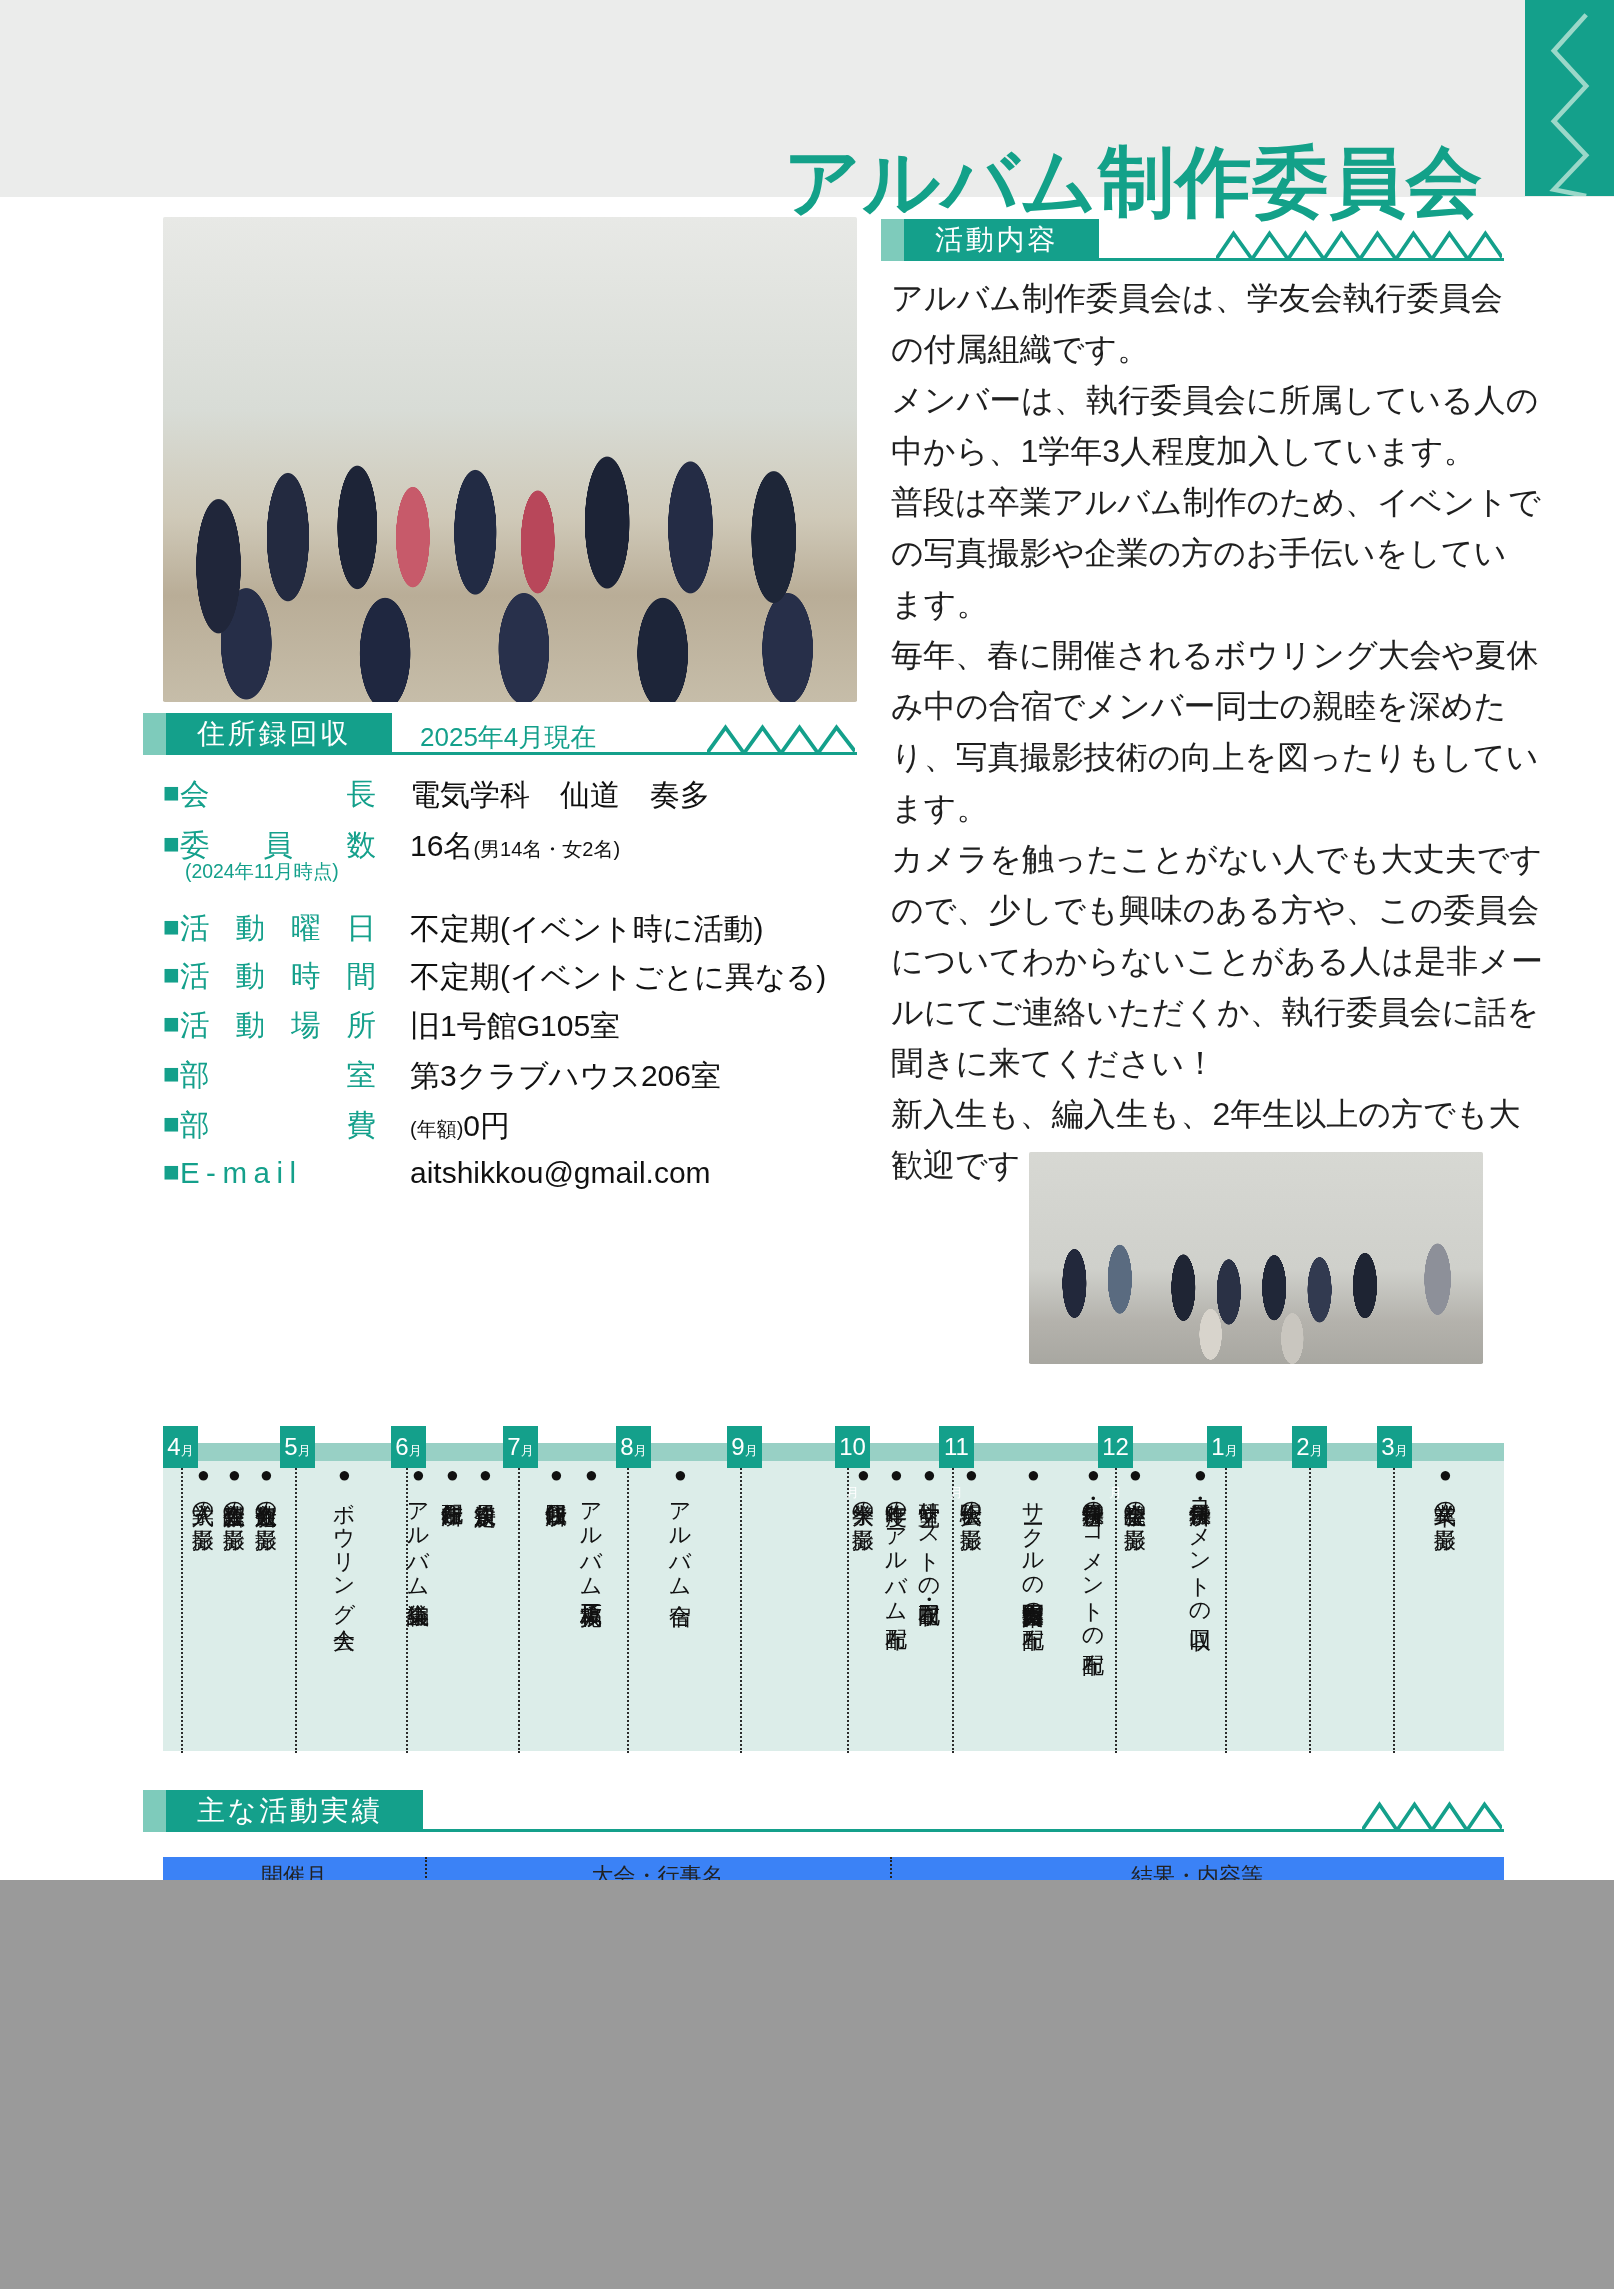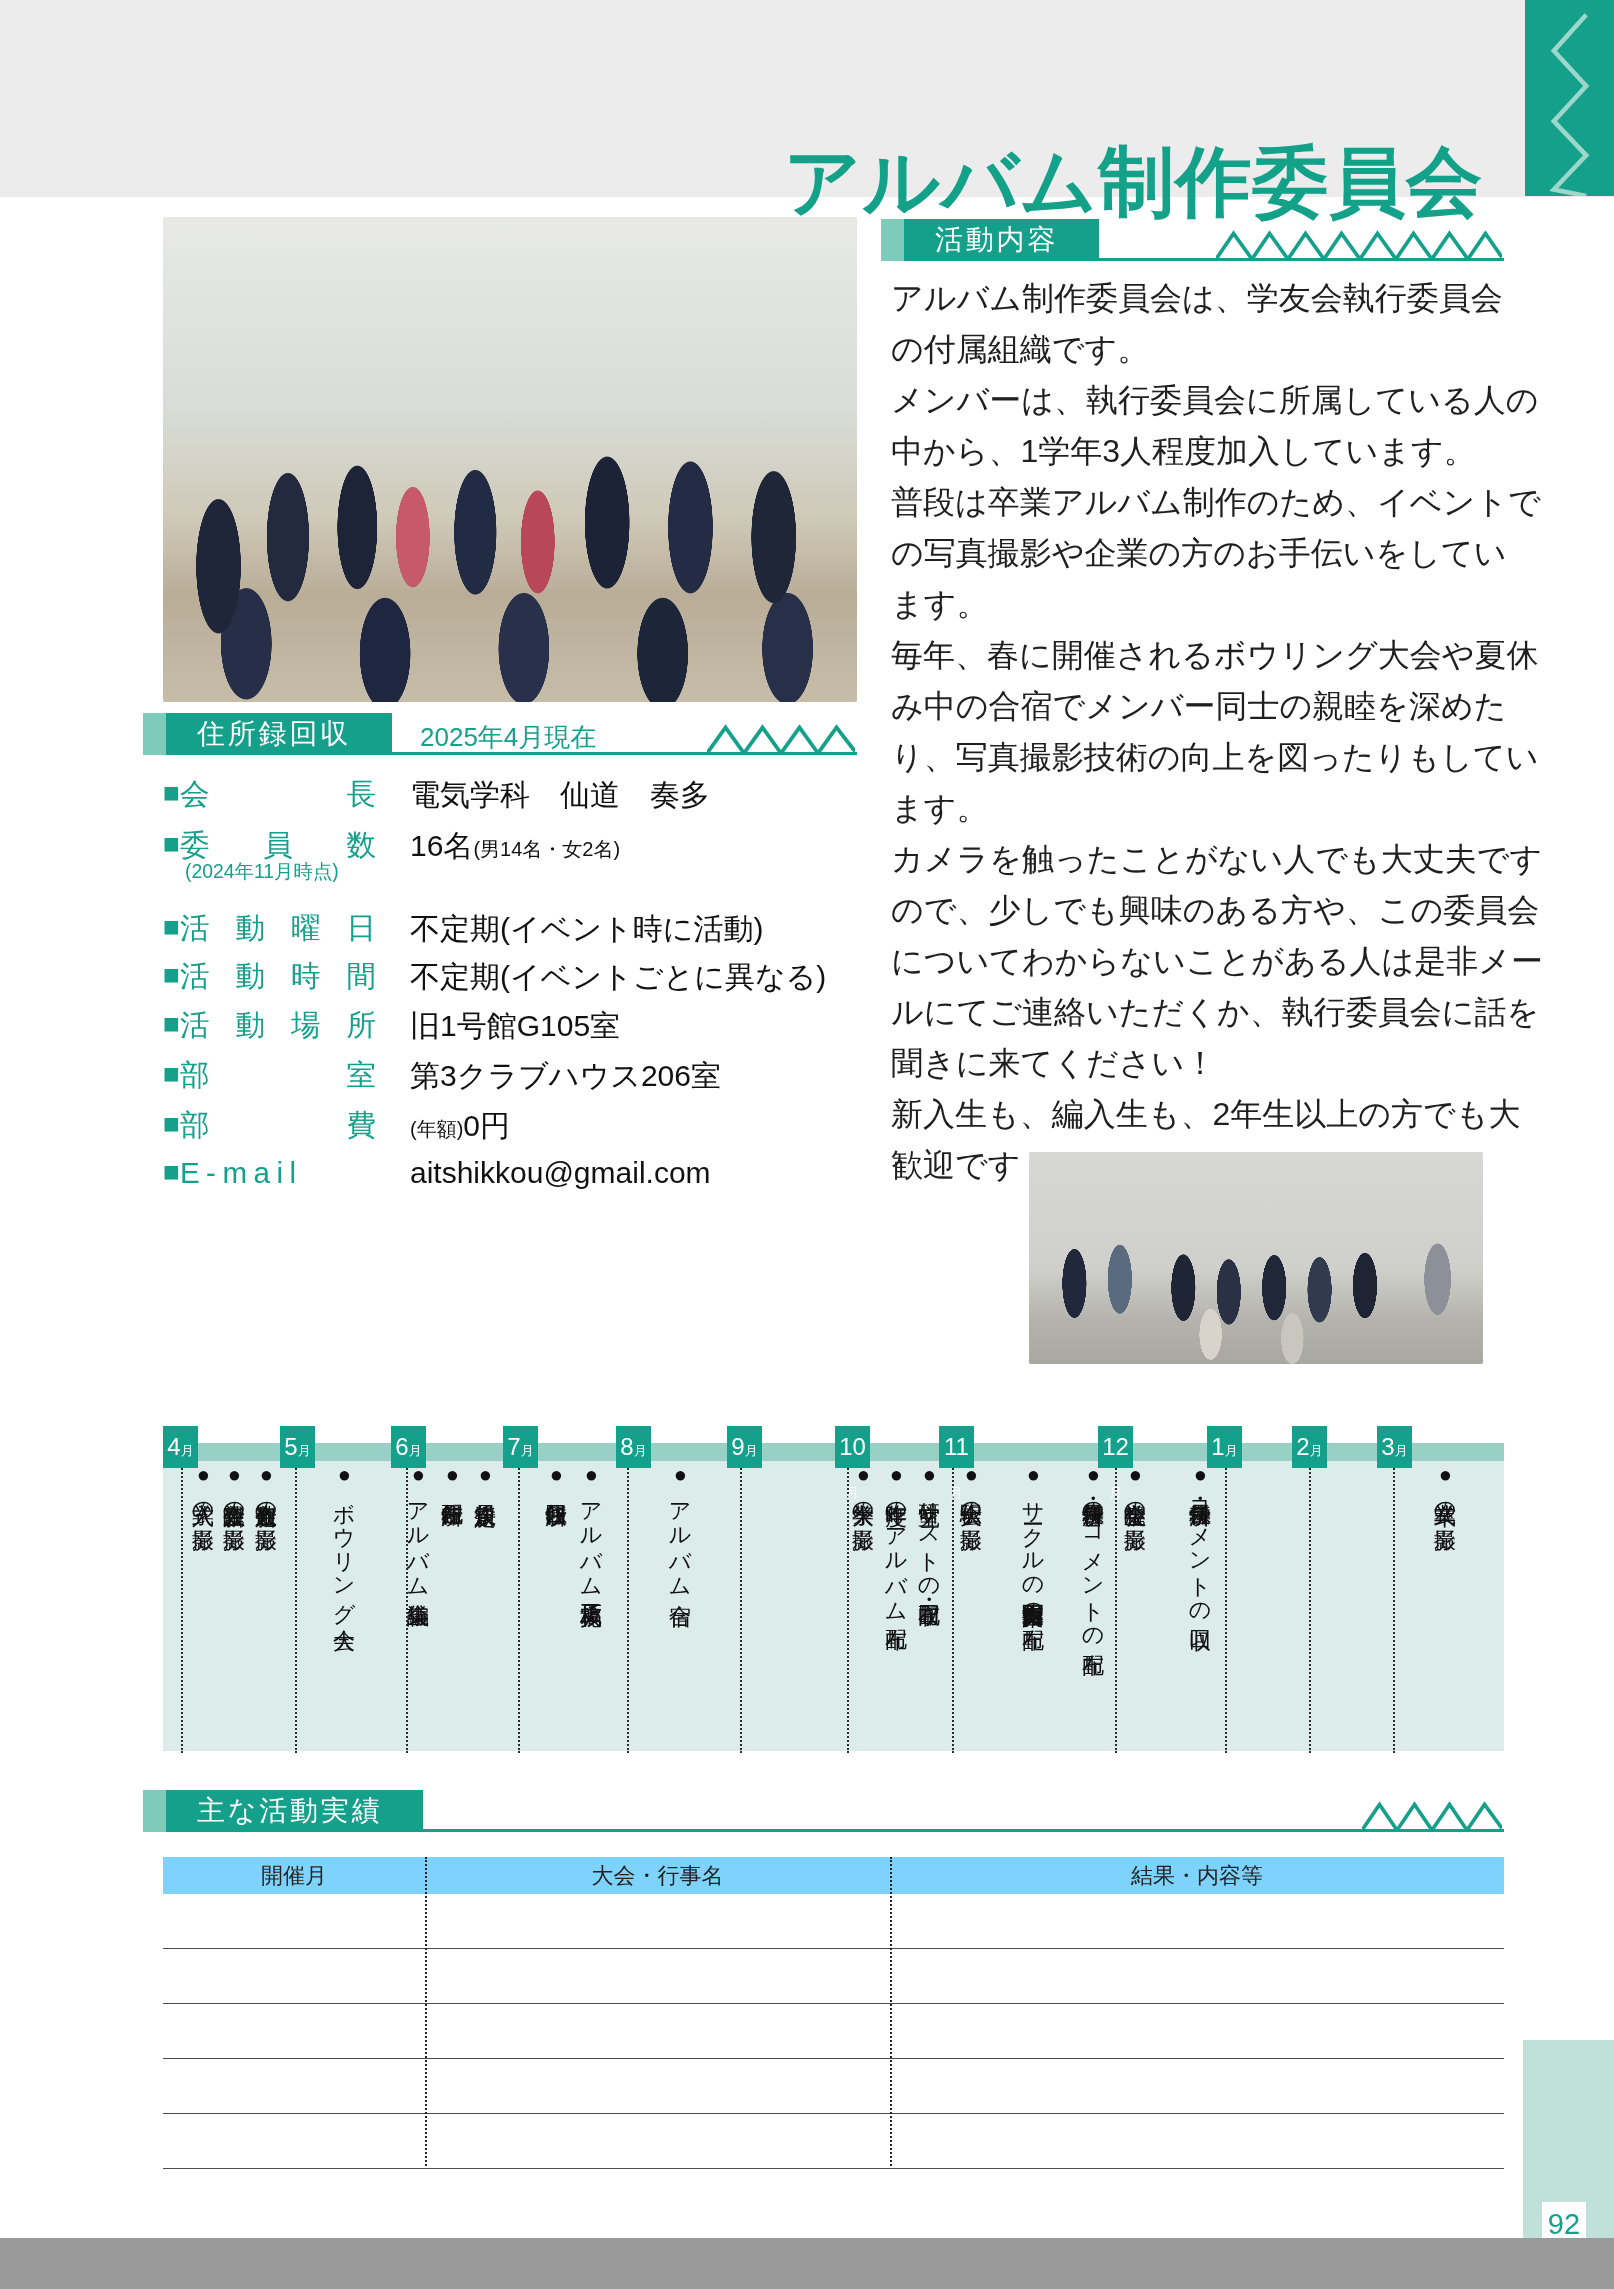--- a/index.html
+++ b/index.html
@@ -1,16 +1,16 @@
 <!DOCTYPE html>
 <html style="font-size:14.8px"><head>
 <meta charset="utf-8">
 <style>
   html,body{margin:0;padding:0;background:#9a9a9a;}
-  .page{position:relative;width:1614px;height:2238px;background:#ffffff;overflow:hidden;
+  .page{position:relative;width:1614px;height:1880px;background:#ffffff;overflow:hidden;
         font-family:"Liberation Sans","DejaVu Sans",sans-serif;color:#1f1f1f;}
   
   .topband{position:absolute;left:0;top:0;width:1614px;height:197px;background:#ebeceb;}
   .title{position:absolute;top:81px;right:131px;font-size:76px;font-weight:900;
          color:#13a189;letter-spacing:0.9px;white-space:nowrap;}
   .corner{position:absolute;left:1525px;top:0;width:90px;height:196px;background:#14a08b;}
   .corner svg{position:absolute;left:0;top:0;}
   
   .sec{position:absolute;display:flex;align-items:flex-end;height:42px;}
   .sec .notch{width:23px;height:42px;background:#7ecbbb;flex:none;}
@@ -68,21 +68,21 @@
   .schedband{position:absolute;left:163px;top:1443px;width:1341px;height:18.5px;background:#98d0c5;}
   .schedarea{position:absolute;left:163px;top:1461px;width:1341px;height:290px;background:#dcede9;}
   .mtag{position:absolute;top:1426px;width:35px;height:42px;background:#14a08b;color:#fff;
         text-align:center;line-height:42px;font-size:24px;}
   .mtag .u{font-size:13px;}
   .mline{position:absolute;top:1461px;height:292px;width:0;border-left:2.8px dotted #2b2b2b;}
   .sitem{position:absolute;top:1462px;writing-mode:vertical-rl;font-size:22px;line-height:29.5px;
          letter-spacing:0;color:#111;white-space:normal;}
   
   .rtable{position:absolute;left:163px;top:1857px;width:1341px;height:309px;}
-  .rhead{display:flex;height:37px;background:#7dd3fc;}
+  .rhead{display:flex;height:37px;background:#3b82f6;}
   .rhead div{line-height:37px;text-align:center;font-size:22px;color:#222;}
   .rrow{height:54px;border-bottom:1.8px solid #4d4d4d;}
   .vdot{position:absolute;top:0;height:309px;width:0;border-left:2.8px dotted #222;}
   
   .sideband{position:absolute;left:1523px;top:2040px;width:91px;height:250px;background:#bfe1d9;}
   .pagenum{position:absolute;left:1542px;top:2202px;width:44px;height:44px;background:#fff;
            color:#14a08b;font-size:29px;text-align:center;line-height:44px;}
   svg{display:block;}
 </style>
 </head>

